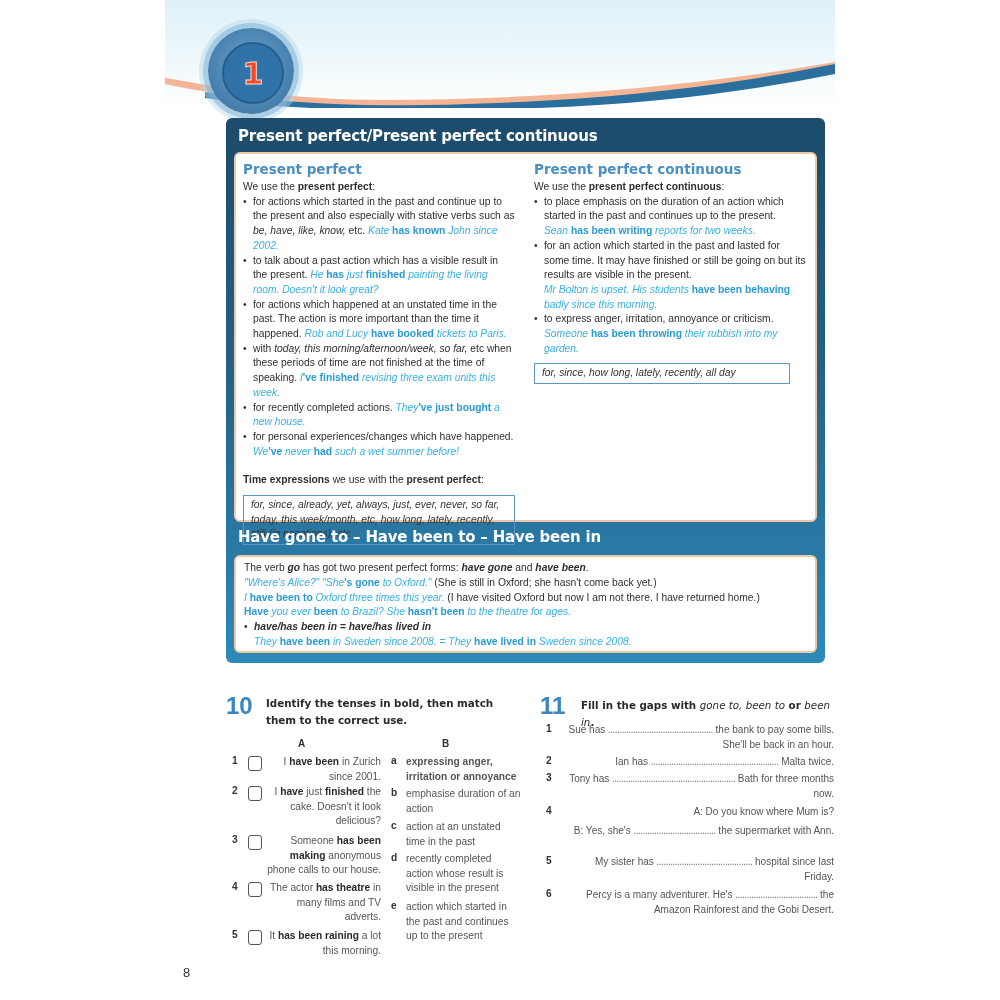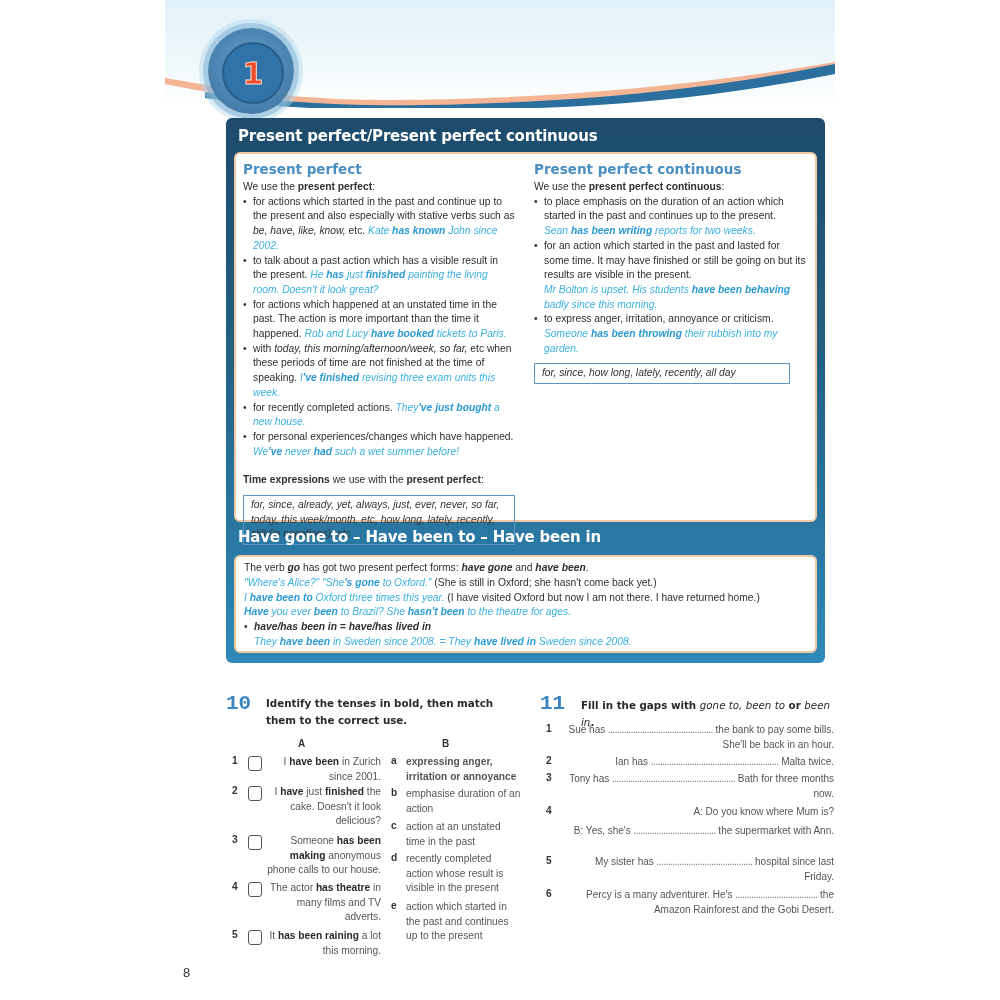--- a/index.html
+++ b/index.html
@@ -45,31 +45,31 @@
   .panel2 { left:8px; top:437px; width:579px; height:94px; }
 
   .col { position:absolute; font-size:10.3px; line-height:14.7px; color:#2f2f2f; }
   .col-left { left:7px; top:6px; width:272px; }
   .col-right { left:298px; top:6px; width:272px; }
   .sub-title { color:#4a8fc2; font-weight:bold; font-size:13.5px; font-family:"DejaVu Sans", sans-serif; margin-bottom:2px; line-height:18px;}
   ul { list-style:none; margin:0; padding:0; }
   li { position:relative; padding-left:10px; }
   li::before { content:"•"; position:absolute; left:0; top:0; }
   .ex { color:#3ab0e0; font-style:italic; }
-  .exb { color:#2a9ad4; font-style:italic; font-weight:bold;text-align:right; }
+  .exb { color:#2a9ad4; font-weight:bold;text-align:right; }
   .it { font-style:italic; }
   b { font-weight:bold; }
   .time-label { margin-top:10px; }
   .time-box {
     border:1px solid #5f95c4; padding:2px 7px; font-style:italic; margin-top:5px; color:#333;
   }
 
   .p2 { position:absolute; left:8px; top:4px; width:565px; font-size:10.3px; line-height:14.8px; color:#2f2f2f; }
 
-  .exercise-num { position:absolute; color:#3b86c0; font-weight:bold; font-size:21px; font-family:Liberation Mono, monospace; }
+  .exercise-num { position:absolute; color:#3b86c0; font-weight:bold; font-size:24px; font-family:Liberation Sans, sans-serif; }
   .exercise-instr { position:absolute; font-weight:bold; font-size:10.3px; line-height:17px; color:#2a2a2a; font-family:"DejaVu Sans", sans-serif; }
   .colhead { position:absolute; font-weight:bold; font-size:10px; color:#333; }
   .ex10-row { position:absolute; font-size:10.2px; line-height:14.6px; color:#555;text-align:right; }
   .ex10-row b { color:#2a2a2a; }
   .rownum { position:absolute; font-weight:bold; color:#333; font-size:10.2px; }
   .checkbox { position:absolute; width:12px; height:13px; border:1px solid #555; border-radius:3px; background:#fff; }
   .letter { position:absolute; font-weight:bold; color:#333; font-size:10.2px; }
   .bcell { position:absolute; font-size:10.2px; line-height:14.6px; color:#555; width:115px; }
   .ex11-item { position:absolute; font-size:10px; line-height:14.6px; color:#555; width:270px;text-align:right; }
   .ex11-num { position:absolute; font-weight:bold; color:#333; font-size:10.2px; }

